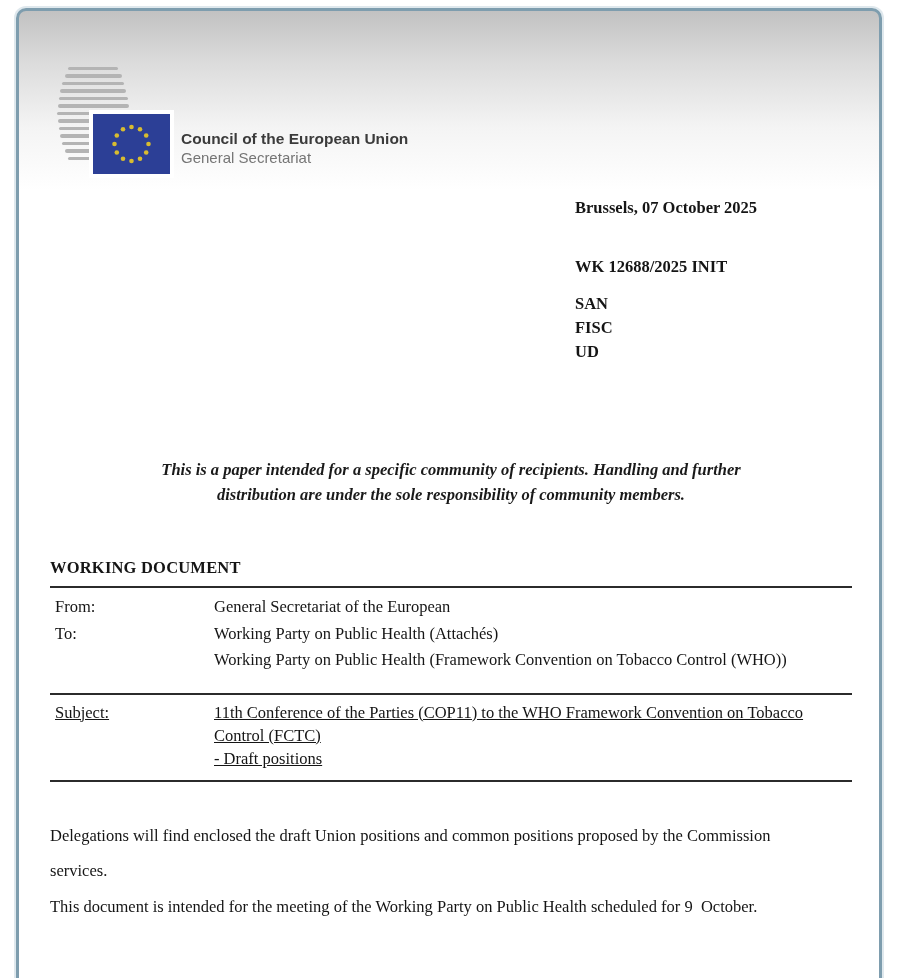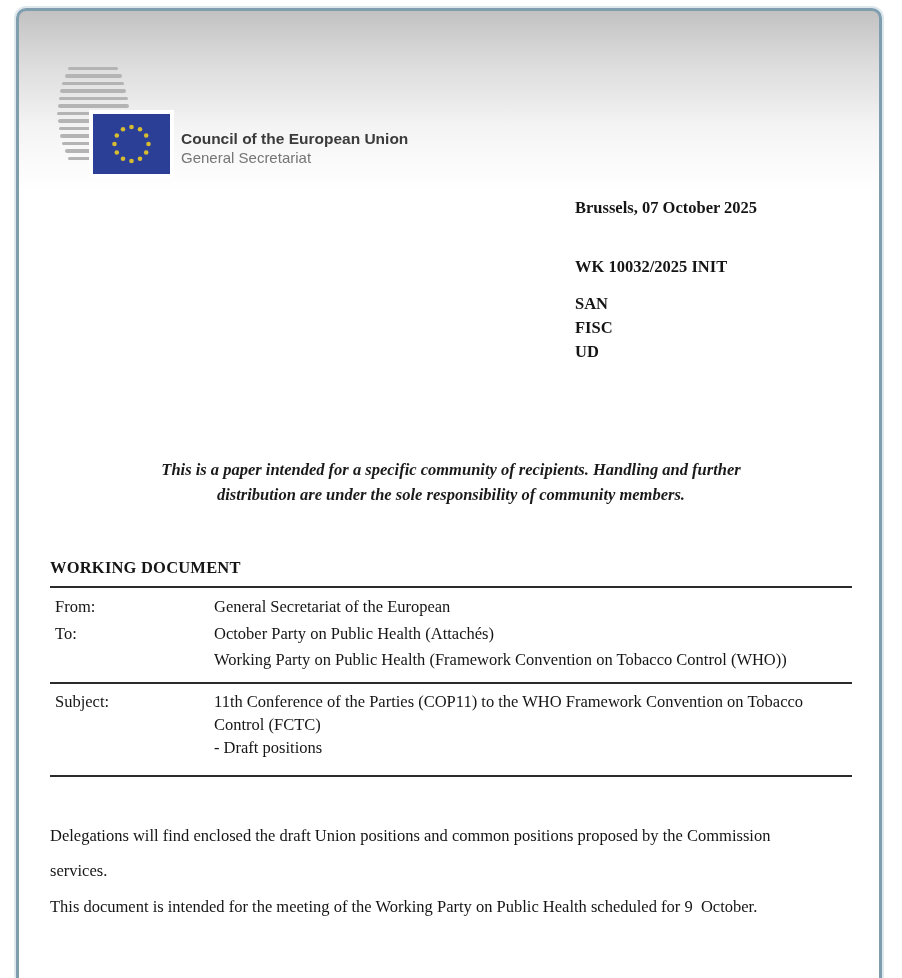--- a/index.html
+++ b/index.html
@@ -112,22 +112,22 @@
     left: 31px;
     top: 575px;
     width: 802px;
     border-top: 2px solid #2b2b2b;
     font-size: 16.5px;
   }
   .doc-table .section {
     border-bottom: 2px solid #2b2b2b;
     padding: 6px 0 4px 5px;
   }
-  .doc-table .section.sec-fromto { line-height: 26.5px; padding-bottom: 8px; }
-  .doc-table .section.sec-subject { line-height: 23px; padding-bottom: 16px; }
+  .doc-table .section.sec-fromto { line-height: 26.5px; padding-bottom: 19px; }
+  .doc-table .section.sec-subject { line-height: 23px; padding-bottom: 10px; text-decoration: underline; }
   .doc-table .row { display: flex; }
   .doc-table .cell-label { width: 159px; flex: none; }
   .doc-table .cell-value { width: 618px; flex: none; }
   
   .body-par {
     position: absolute;
     left: 31px;
     width: 745px;
     font-size: 16.5px;
     line-height: 35px;
@@ -175,41 +175,41 @@
         </g>
       </svg>
     </div>
     <div class="logo-text">
       <div class="org">Council of the European Union</div>
       <div class="dept">General Secretariat</div>
     </div>
 
     <div class="ref-block">
       <div class="date-line">Brussels, 07 October 2025</div>
-      <div class="doc-number">WK 10032/2025 INIT</div>
+      <div class="doc-number">WK 12688/2025 INIT</div>
       <div class="codes">
         <div>SAN</div>
         <div>FISC</div>
         <div>UD</div>
       </div>
     </div>
 
     <div class="disclaimer">This is a paper intended for a specific community of recipients. Handling and further distribution are under the sole responsibility of community members.</div>
 
     <div class="doc-type">WORKING DOCUMENT</div>
 
     <div class="doc-table">
       <div class="section sec-fromto">
         <div class="row">
           <div class="cell-label">From:</div>
           <div class="cell-value">General Secretariat of the European</div>
         </div>
         <div class="row">
           <div class="cell-label">To:</div>
-          <div class="cell-value">October Party on Public Health (Attachés)</div>
+          <div class="cell-value">Working Party on Public Health (Attachés)</div>
         </div>
         <div class="row">
           <div class="cell-label"></div>
           <div class="cell-value">Working Party on Public Health (Framework Convention on Tobacco Control (WHO))</div>
         </div>
       </div>
       <div class="section sec-subject">
         <div class="row">
           <div class="cell-label">Subject:</div>
           <div class="cell-value">11th Conference of the Parties (COP11) to the WHO Framework Convention on Tobacco Control (FCTC)</div>

